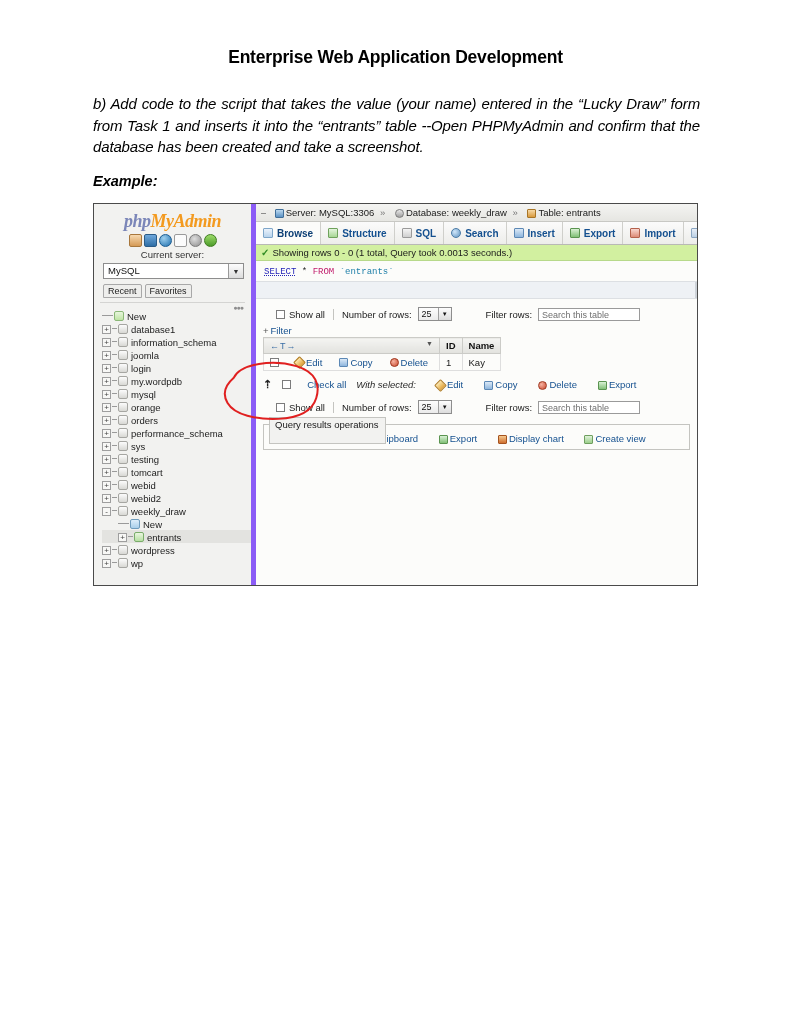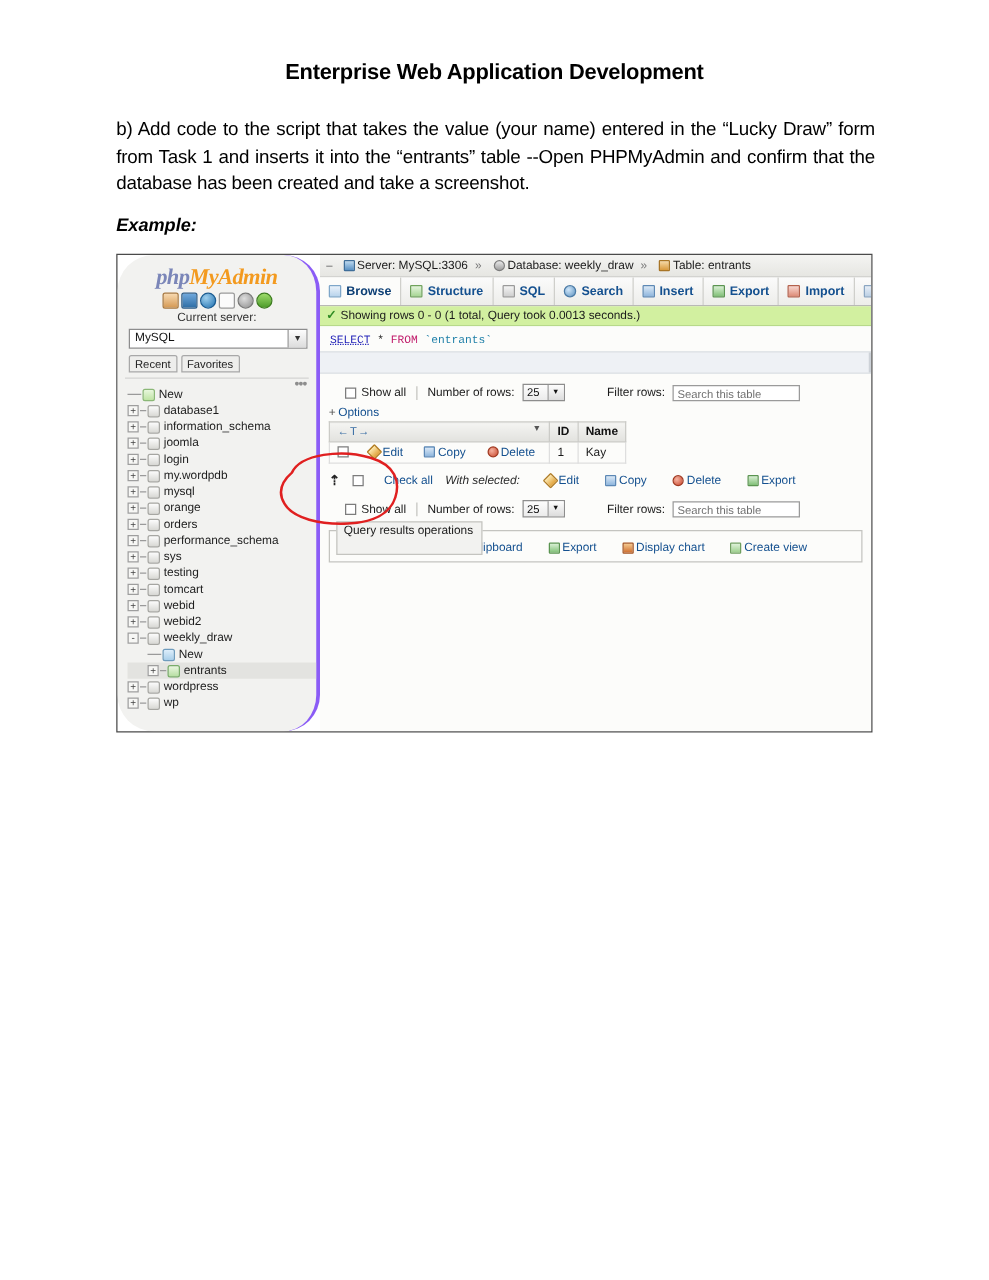--- a/index.html
+++ b/index.html
@@ -29,20 +29,21 @@
   .doc-body {
     position: absolute;
     left: 93px;
     top: 93px;
     width: 607px;
     font-size: 15px;
     line-height: 21.5px;
     color: #000;
     text-align: justify;
     letter-spacing: -0.15px;
+    font-style: italic;
   }
   .doc-example {
     position: absolute;
     left: 93px;
     top: 173px;
     font-size: 14.5px;
     font-weight: bold;
     font-style: italic;
     color: #000;
   }
@@ -60,24 +61,23 @@
     overflow: hidden;
   }
 
   
   .sidebar {
     position: absolute;
     left: 0; top: 0;
     width: 162px;
     height: 100%;
     background: #f2f2f0;
-    border-right: 3px solid #8b5cf6;
+    border-right: 5px solid #8b5cf6;
     box-sizing: border-box;
     overflow: hidden;
-    border-radius: 29px;
   }
   .pma-logo {
     text-align: center;
     padding-top: 7px;
     font-family: "Liberation Serif", serif;
     font-style: italic;
     font-weight: bold;
     font-size: 18px;
     letter-spacing: -0.5px;
   }
@@ -633,21 +633,21 @@
     <div class="rowsbar">
       <span class="cbx"></span>
         <span>Show all</span>
       <span class="vsep"></span>
       <span>Number of rows:</span>
       <span class="numsel"><span>25</span><span class="caret">▼</span></span>
       <span class="filter-label">Filter rows:</span>
       <span class="filter-input">Search this table</span>
     </div>
 
-    <div class="options-line"><span class="plus">+</span><span>Options</span></div>
+    <div class="options-line"><span class="plus">+</span><span>Filter</span></div>
 
     <table class="results">
       <thead>
         <tr>
           <th class="ctrl">
             <span class="sortarrows">←T→</span>
             <span style="float:right" class="hdr-caret">▼</span>
           </th>
           <th>ID</th>
           <th>Name</th>

